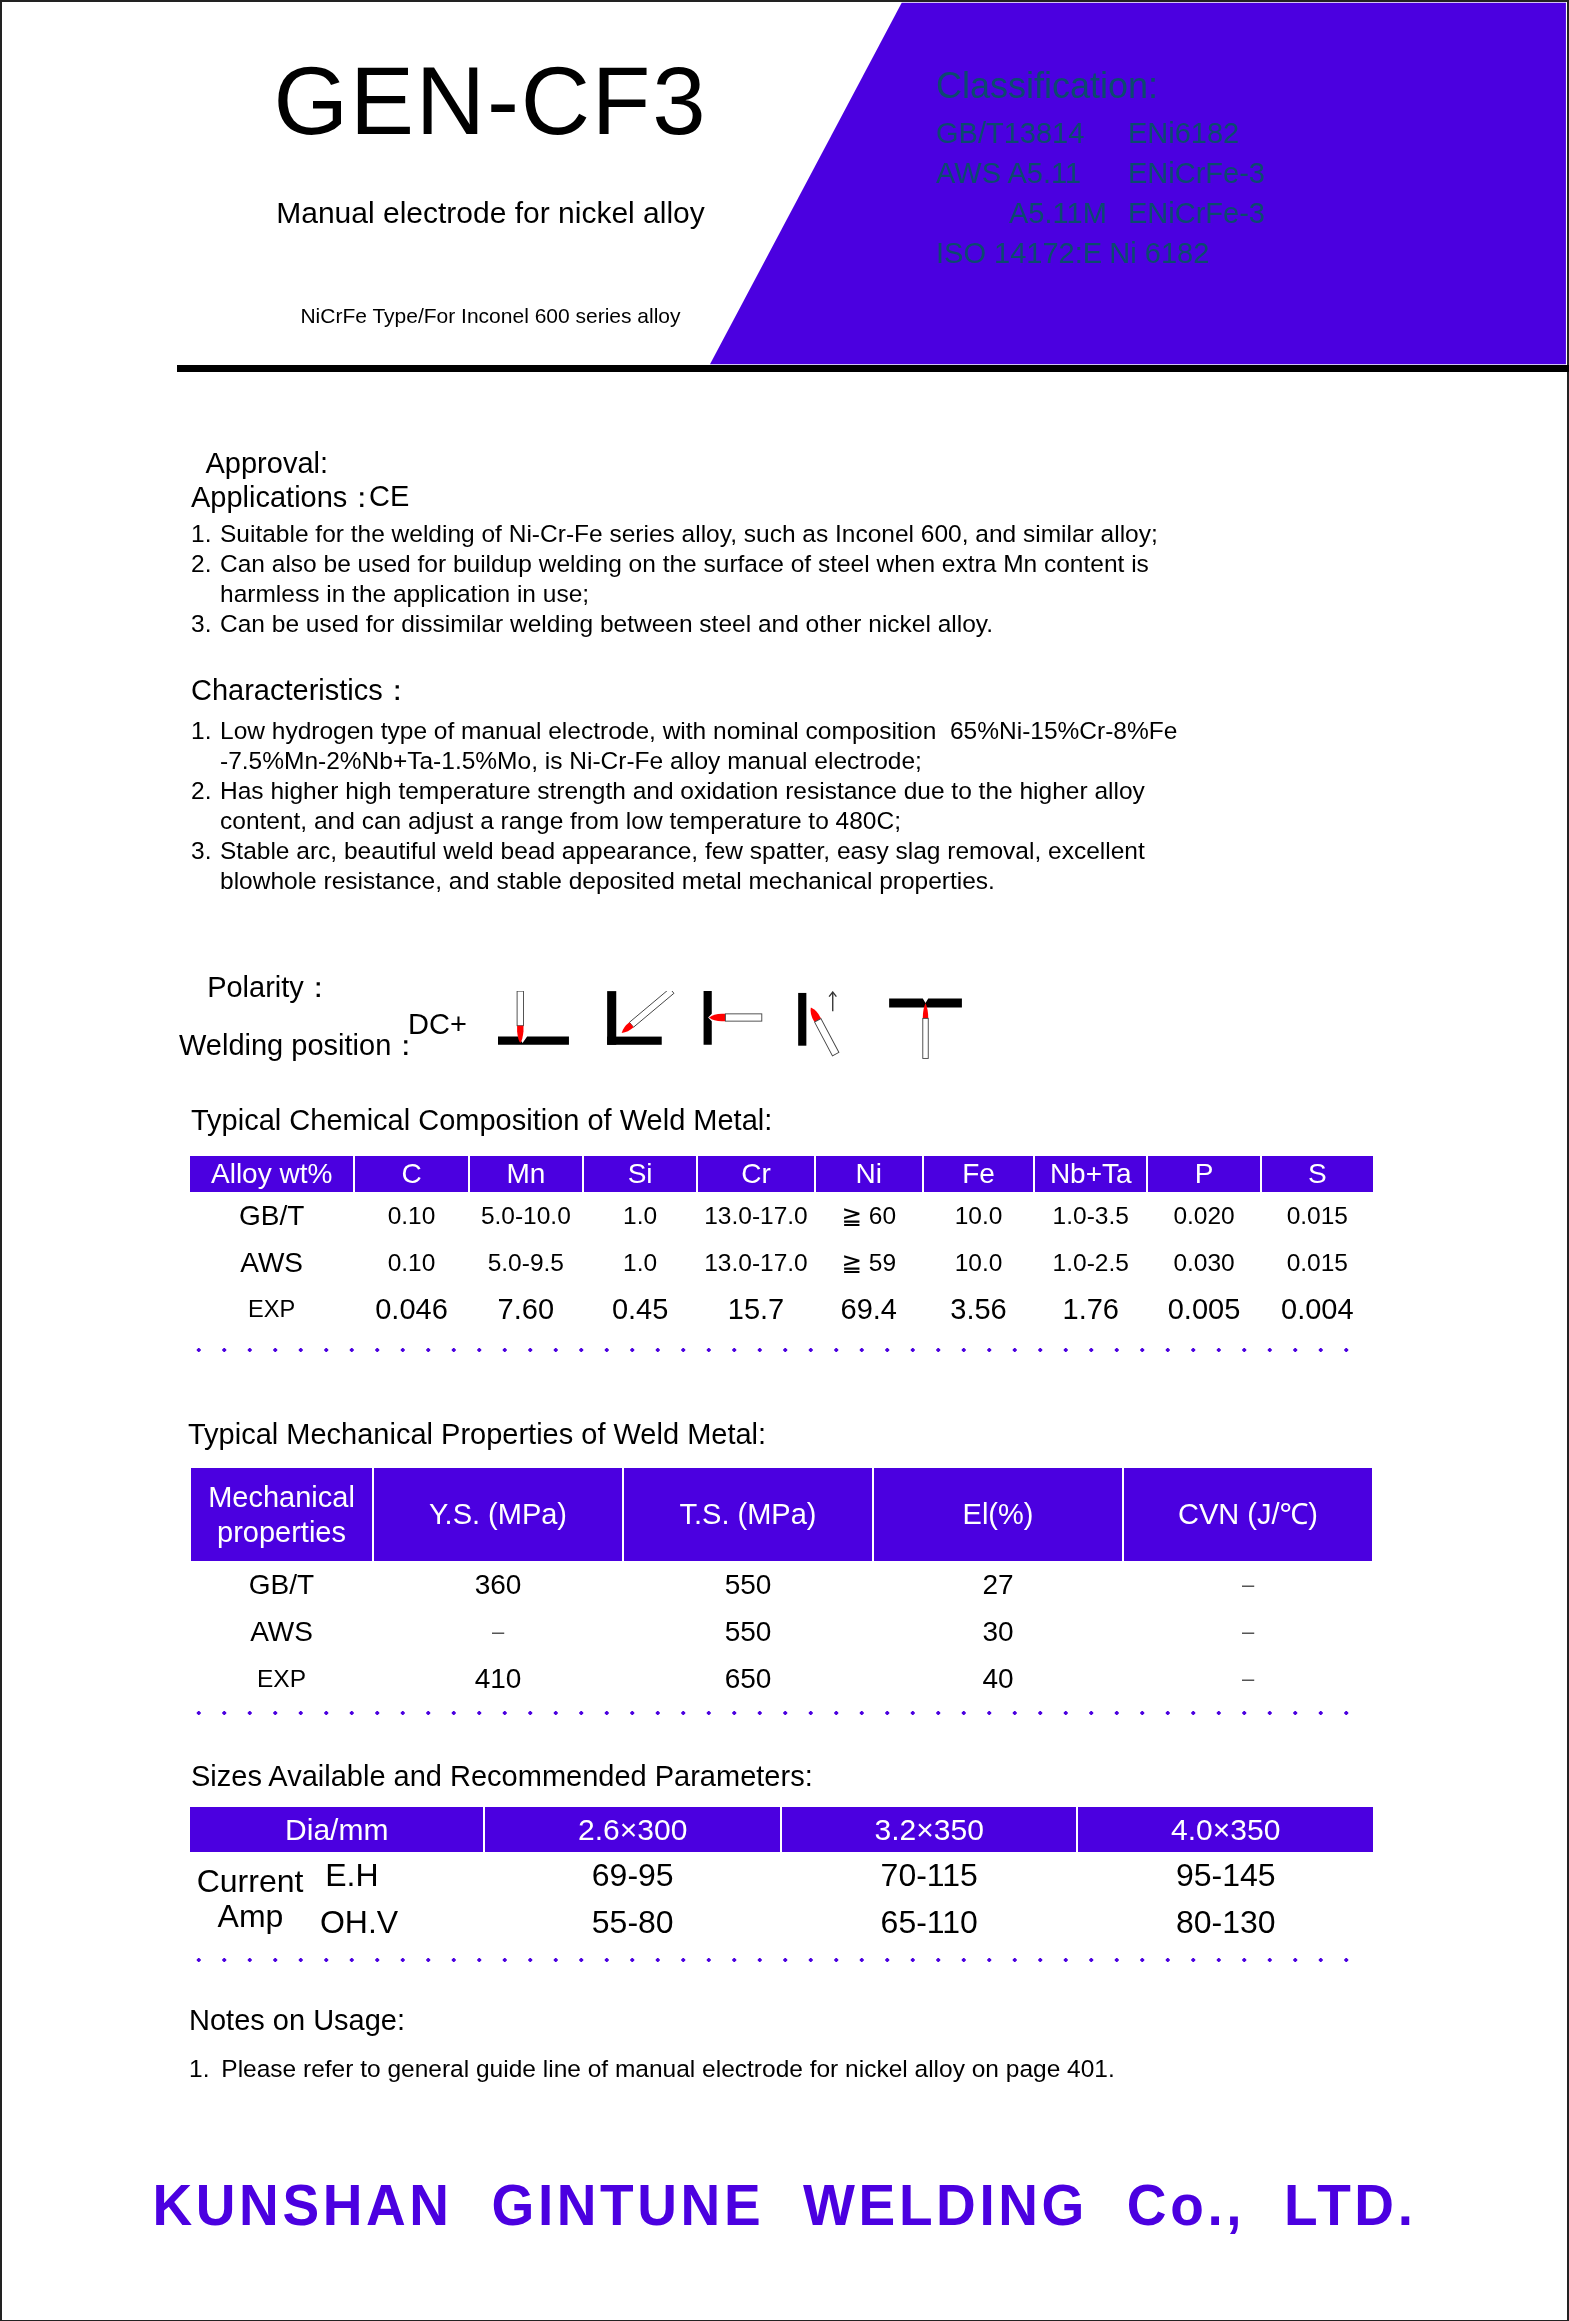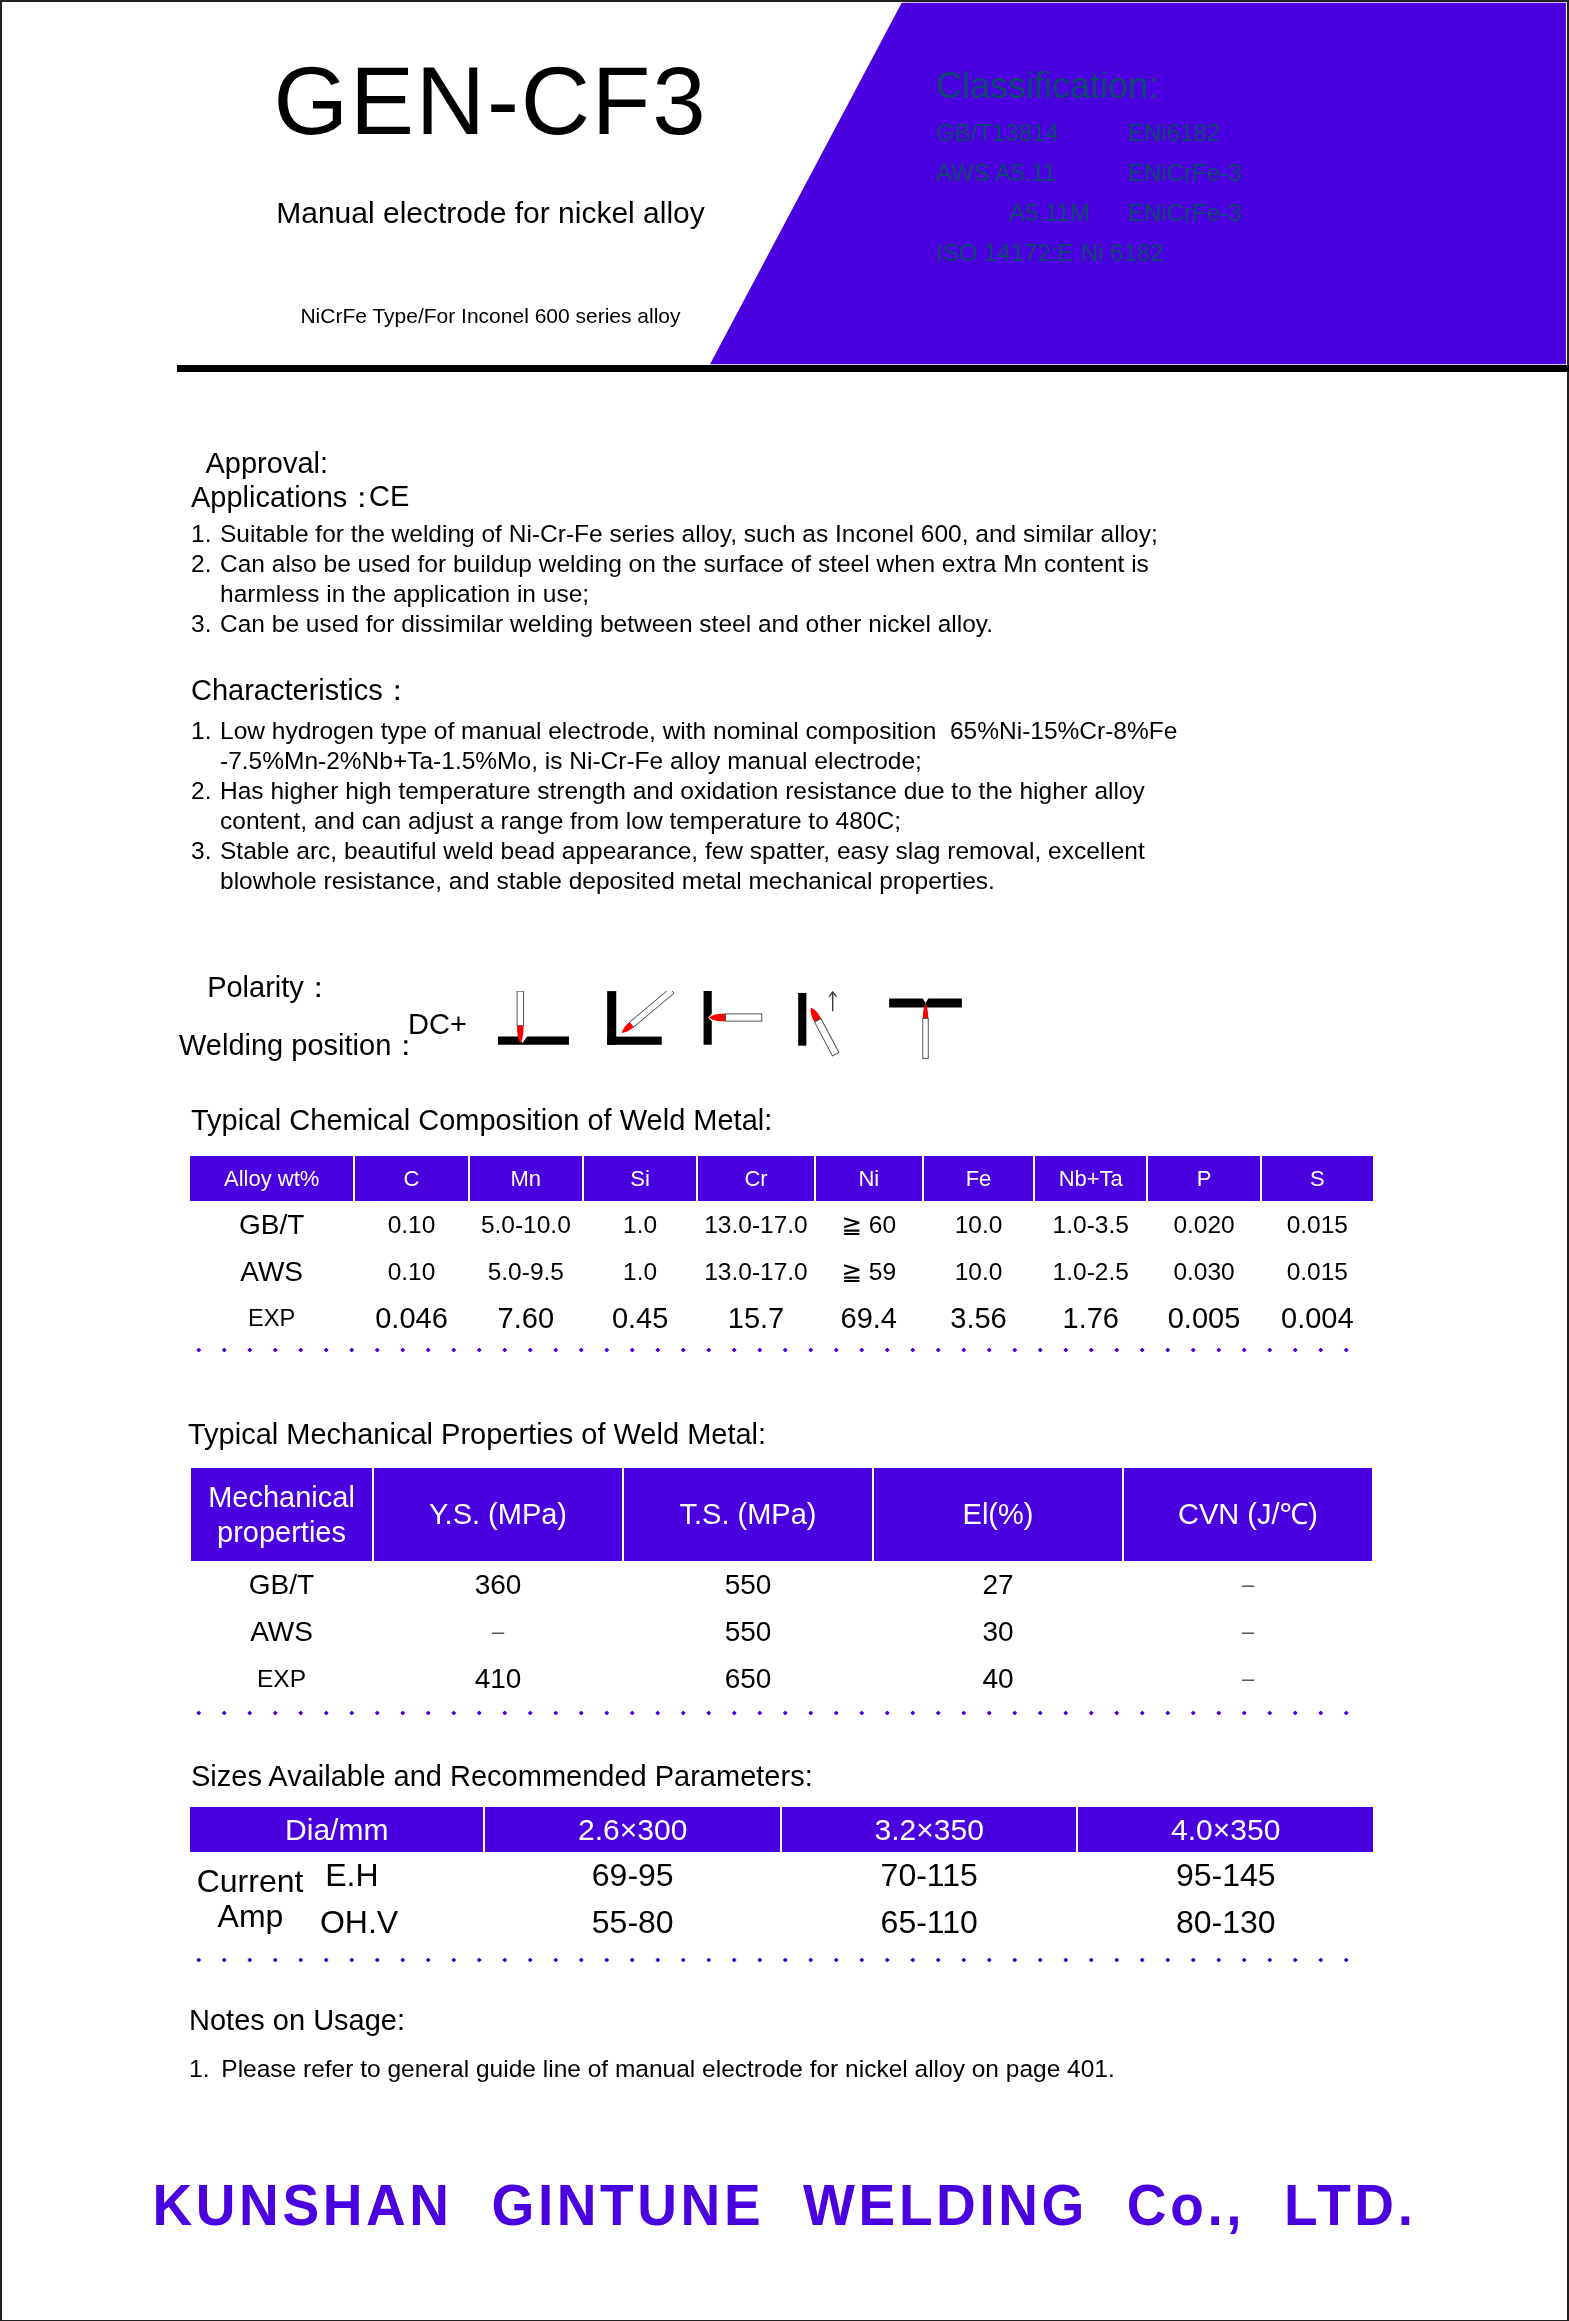--- a/index.html
+++ b/index.html
@@ -9,40 +9,40 @@
     .page-frame { position: absolute; left: 0; top: 0; width: 1569px; height: 2322px; border: 2.7px solid #222; }
 
     
     .header-band { position: absolute; left: 0; top: 0; width: 1569px; height: 368px; }
     .header-band svg { position: absolute; left: 0; top: 0; }
     .product-title { position: absolute; left: 177px; top: 53px; width: 627px; text-align: center; font-size: 96px; letter-spacing: 1.8px; line-height: 1; }
     .product-subtitle { position: absolute; left: 177px; top: 191px; width: 627px; text-align: center; font-size: 30px; line-height: 44px; }
     .product-type { position: absolute; left: 177px; top: 304px; width: 627px; text-align: center; font-size: 21px; }
     .class-block { position: absolute; left: 936px; top: 65px; color: #0c4a6e; }
     .class-heading { font-size: 36px; margin-bottom: 5.5px; }
-    .class-row { font-size: 24px; line-height: 40px; white-space: pre; display: flex; }
+    .class-row { font-size: 29px; line-height: 40px; white-space: pre; display: flex; }
     .class-row .std { display: inline-block; width: 192px; }
     .class-row .std.indent { padding-left: 73px; }
     .header-rule { position: absolute; left: 177px; top: 365px; width: 1392px; height: 7.3px; background: #000; }
     .label-line { position: absolute; font-size: 29px; white-space: pre; }
     .section-title { position: absolute; font-size: 29px; }
     .ol { position: absolute; font-size: 24.5px; line-height: 30px; }
     .ol .item { display: flex; }
     .ol .num { width: 29px; flex: none; }
     .ol .txt { white-space: pre-wrap; }
 
     .weld-icons { position: absolute; left: 498px; top: 991px; }
 
     
     .tbl { position: absolute; border-collapse: separate; border-spacing: 2.7px 0; }
     .tbl th { background: #4b00e0; color: #fff; font-weight: normal; text-align: center; }
     .tbl td { text-align: center; }
     .dotted { position: absolute; height: 3.6px; background-image: radial-gradient(circle, #4b00e0 1.8px, transparent 2px); background-size: 25.5px 3.6px; background-repeat: repeat-x; }
 
-    .chem th { height: 45px; font-size: 22px; }
+    .chem th { height: 36px; font-size: 28px; }
     .chem td { height: 47px; font-size: 24.5px; }
     .chem tr.exp td { font-size: 29px; }
     .chem td.rowhead { font-size: 28px; }
     .chem tr.exp td.rowhead { font-size: 23.6px; }
 
     .mech th { height: 93px; font-size: 29px; line-height: 35px; }
     .mech td { height: 47px; font-size: 28px; }
     .mech tr.exp td.rowhead { font-size: 24.5px; }
     .mech td.dash { font-size: 22px; color: #555; }
 

